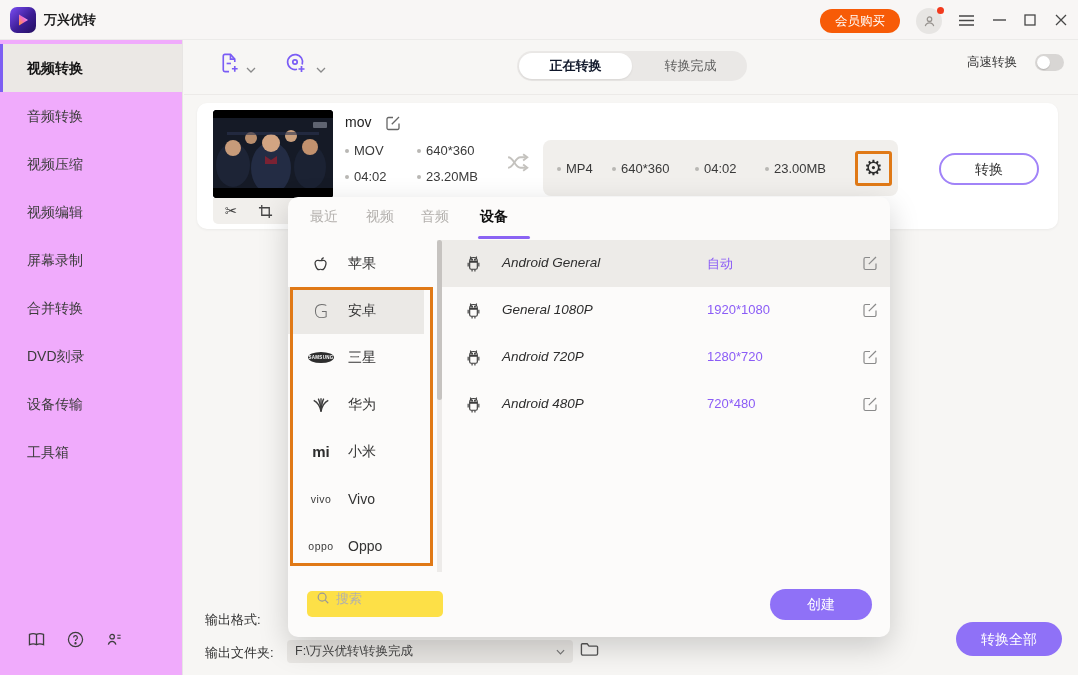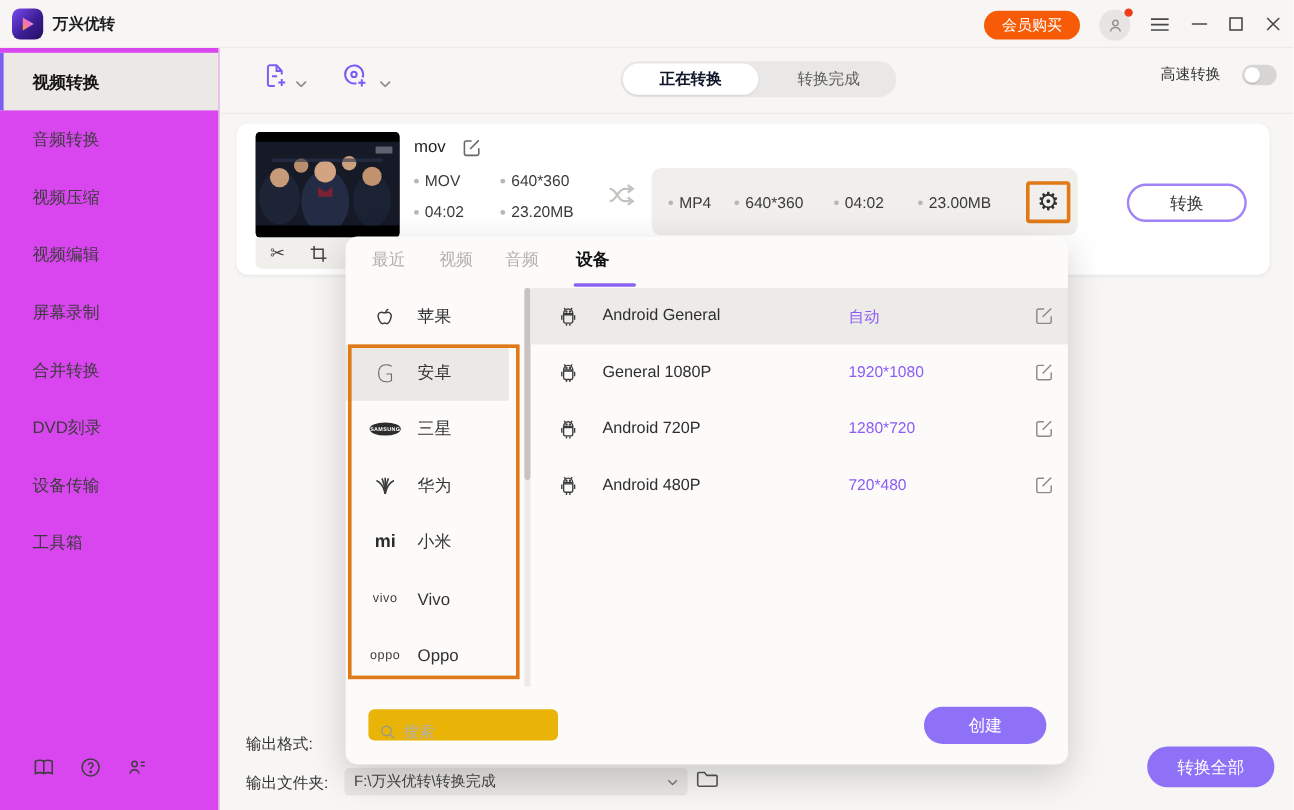--- a/index.html
+++ b/index.html
@@ -13,21 +13,21 @@
           background:linear-gradient(135deg,#7a4df3 0%,#3c1d95 55%,#241060 100%); display:flex; align-items:center; justify-content:center; }
   .app-title { position:absolute; left:44px; top:0; line-height:40px; font-size:13px; font-weight:600; color:#1d1d1d; }
   .vip-btn { position:absolute; left:820px; top:9px; width:80px; height:24px; border-radius:12px; background:#f75b07;
              color:#fff; font-size:12.5px; text-align:center; line-height:24px; cursor:pointer; }
   .avatar { position:absolute; left:916px; top:8px; width:26px; height:26px; border-radius:50%; background:#e7e5e3;
             display:flex; align-items:center; justify-content:center; }
   .avatar-dot { position:absolute; left:937px; top:7px; width:7px; height:7px; border-radius:50%; background:#f23a1d; }
   .winctl { position:absolute; top:11px; width:18px; height:18px; display:flex; align-items:center; justify-content:center; color:#474747; }
 
   
-  .sidebar { position:absolute; left:0; top:40px; width:183px; height:635px; background:#d946ef; border-right:1px solid #e7e5e3; }
+  .sidebar { position:absolute; left:0; top:40px; width:183px; height:635px; background:#f0abfc; border-right:1px solid #e7e5e3; }
   .side-item { height:48px; line-height:48px; padding-left:27px; font-size:14px; color:#3c3c3c; cursor:pointer; }
   .side-item.active { background:#ebe8e5; border-left:3px solid #7c5ef2; padding-left:24px; font-weight:700; color:#141414; }
   .side-foot-icon { position:absolute; width:20px; height:20px; top:629px; display:flex; align-items:center; justify-content:center; }
 
   
   .toolbar-line { position:absolute; left:184px; top:94px; width:894px; height:1px; background:#eceae8; }
   .tool-btn { position:absolute; top:50px; width:26px; height:26px; display:flex; align-items:center; justify-content:center; cursor:pointer; }
   .chev { position:absolute; top:61px; width:10px; height:6px; }
   .segment { position:absolute; left:517px; top:51px; width:230px; height:30px; background:#eae8e6; border-radius:15px; }
   .seg-active { position:absolute; left:2px; top:2px; width:113px; height:26px; background:#fff; border-radius:13px;
@@ -70,24 +70,24 @@
   .samsung-pill { background:#2d2d2d; color:#fff; border-radius:50%/50%; width:31px; height:11px; font-size:4.5px;
                   letter-spacing:.3px; display:flex; align-items:center; justify-content:center; font-weight:700; }
   .mi-glyph { font-size:15px; font-weight:700; color:#2d2d2d; letter-spacing:0; }
   .brand-glyph { font-size:10.5px; font-weight:700; color:#3a3a3a; letter-spacing:.5px; }
   .cat-highlight { position:absolute; left:2px; top:90px; width:143px; height:279px; border:3px solid #e07916; z-index:3; pointer-events:none; }
   .scroll-track { position:absolute; left:149px; top:43px; width:5px; height:332px; background:#edebe9; }
   .scroll-thumb { position:absolute; left:149px; top:43px; width:5px; height:160px; background:#c6c3c0; border-radius:3px; cursor:pointer; }
   .preset-row { position:absolute; left:154px; width:448px; height:47px; cursor:pointer; }
   .preset-row.selected { background:#edebe8; }
   .preset-ic { position:absolute; left:21px; top:13px; }
-  .preset-name { position:absolute; left:60px; top:15px; font-size:13.5px; color:#2e2e2e; }
+  .preset-name { position:absolute; left:60px; top:15px; font-size:13.5px; color:#2e2e2e;font-style:italic; }
   .preset-value { position:absolute; left:265px; top:15px; font-size:13px; color:#8b5cf6; }
   .preset-edit { position:absolute; left:420px; top:15px; width:16px; height:16px; cursor:pointer; }
-  .search-box { position:absolute; left:19px; top:394px; width:158px; height:26px; background:#eab308; border-radius:5px; display:flex; align-items:flex-end; }
+  .search-box { position:absolute; left:19px; top:394px; width:136px; height:26px; background:#fde047; border-radius:5px; display:flex; align-items:flex-start; }
   .search-box input { border:none; outline:none; background:transparent; font-size:13px; color:#444; width:120px;
                       font-family:"Liberation Sans","DejaVu Sans",sans-serif; }
   .search-box input::placeholder { color:#b2b0ad; }
   .create-btn { position:absolute; left:482px; top:392px; width:102px; height:31px; background:#8f71f7; border-radius:16px;
                 color:#fff; font-size:14px; text-align:center; line-height:31px; cursor:pointer; }
 
   
   .foot-label { position:absolute; left:205px; font-size:13px; color:#333; }
   .path-field { position:absolute; left:287px; top:640px; width:286px; height:23px; background:#e8e6e3; border-radius:4px;
                 display:flex; align-items:center; padding:0 8px; cursor:pointer;justify-content:flex-end; }

